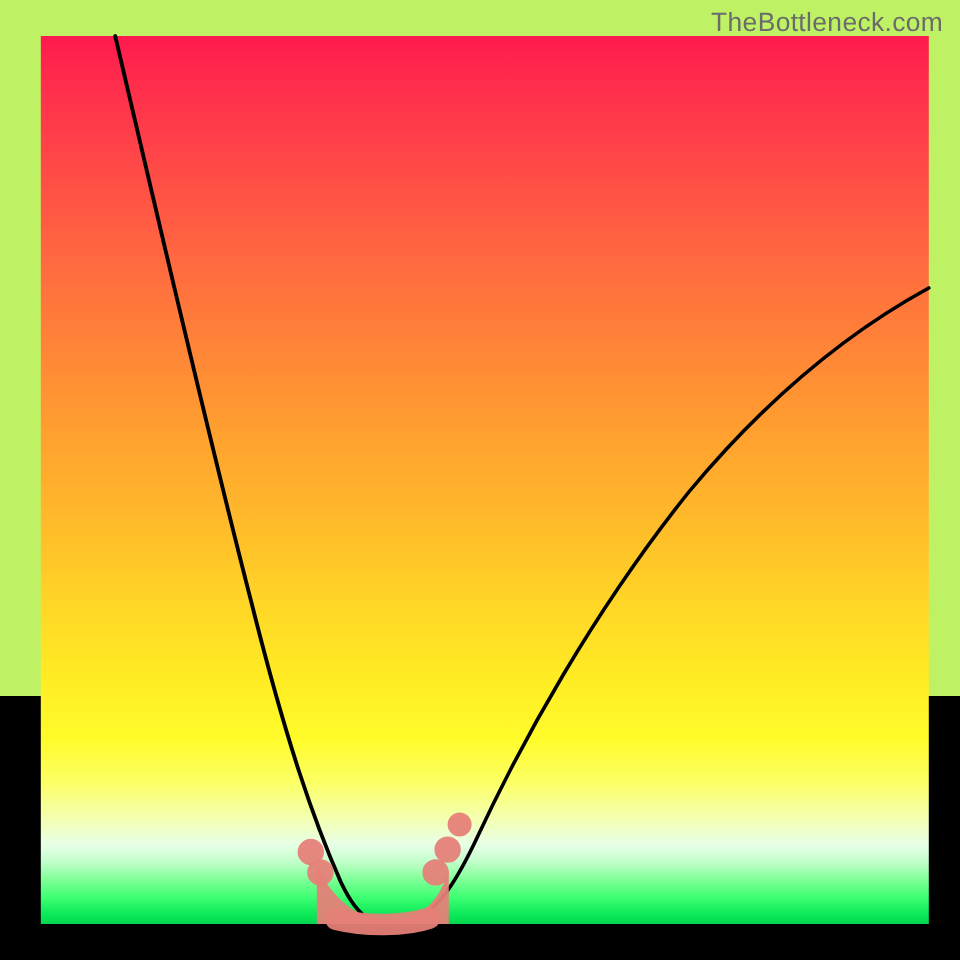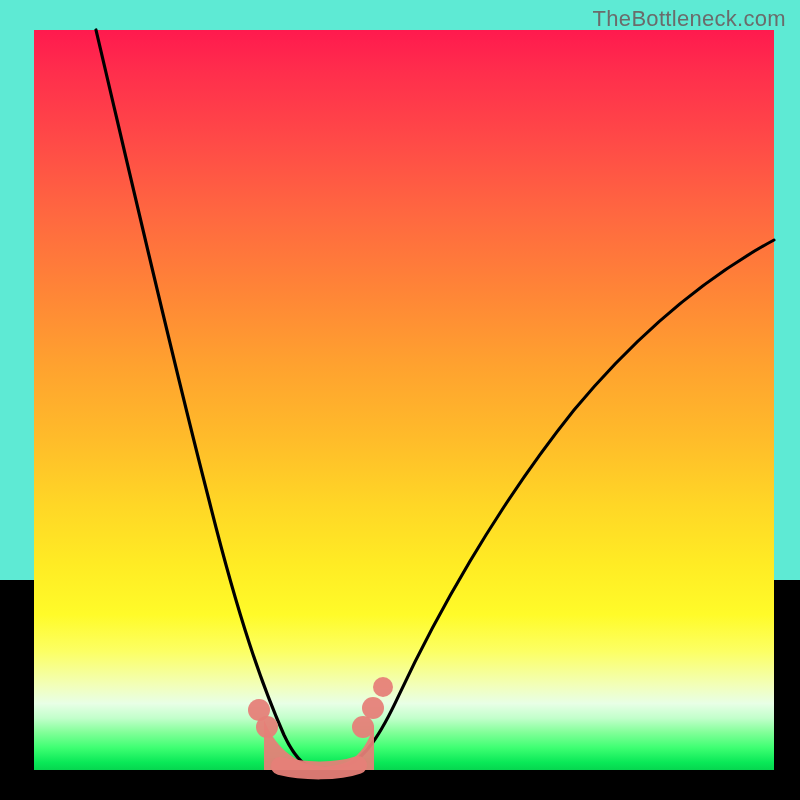--- a/index.html
+++ b/index.html
@@ -10,21 +10,21 @@
     background: #000;
     overflow: hidden;
     font-family: Arial, Helvetica, sans-serif;
   }
   .frame {
     position: absolute;
     left: 0;
     top: 0;
     width: 800px;
     height: 580px;
-    background: #5eead4;
+    background: #bef264;
   }
   .plot {
     position: absolute;
     left: 34px;
     top: 30px;
     width: 740px;
     height: 740px;
     background: linear-gradient(
       to bottom,
       #ff1a4e 0%,

